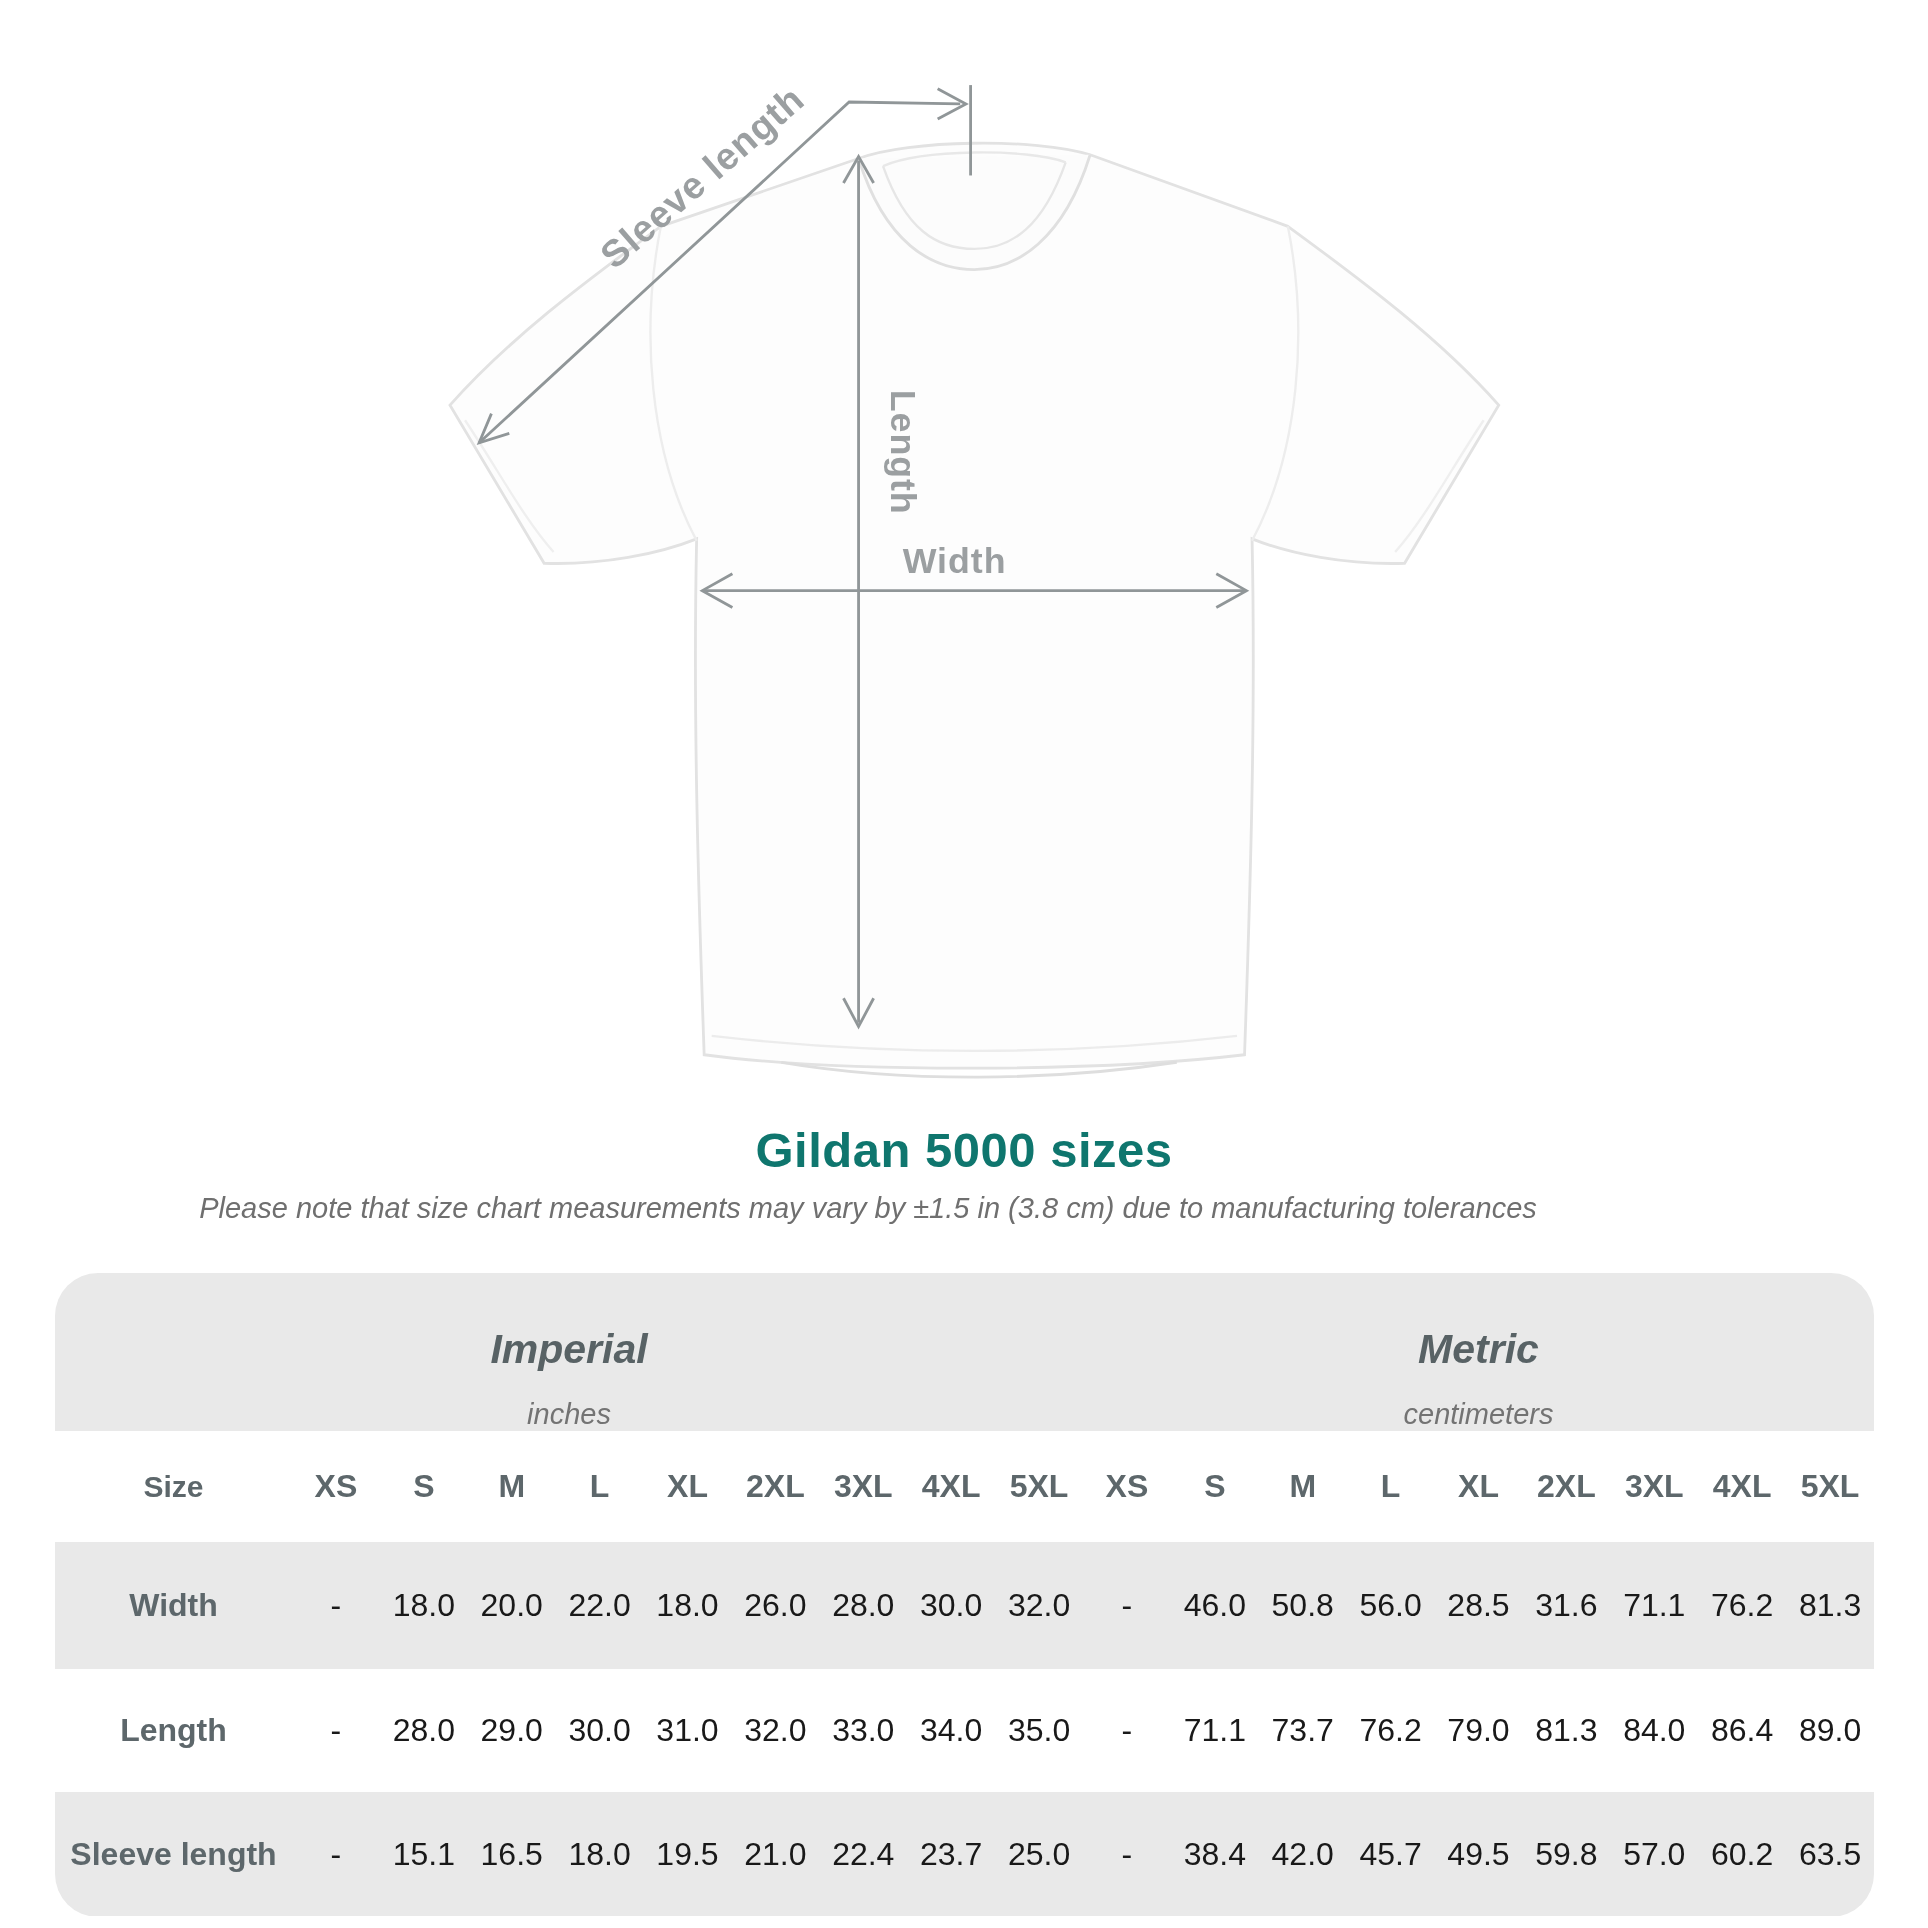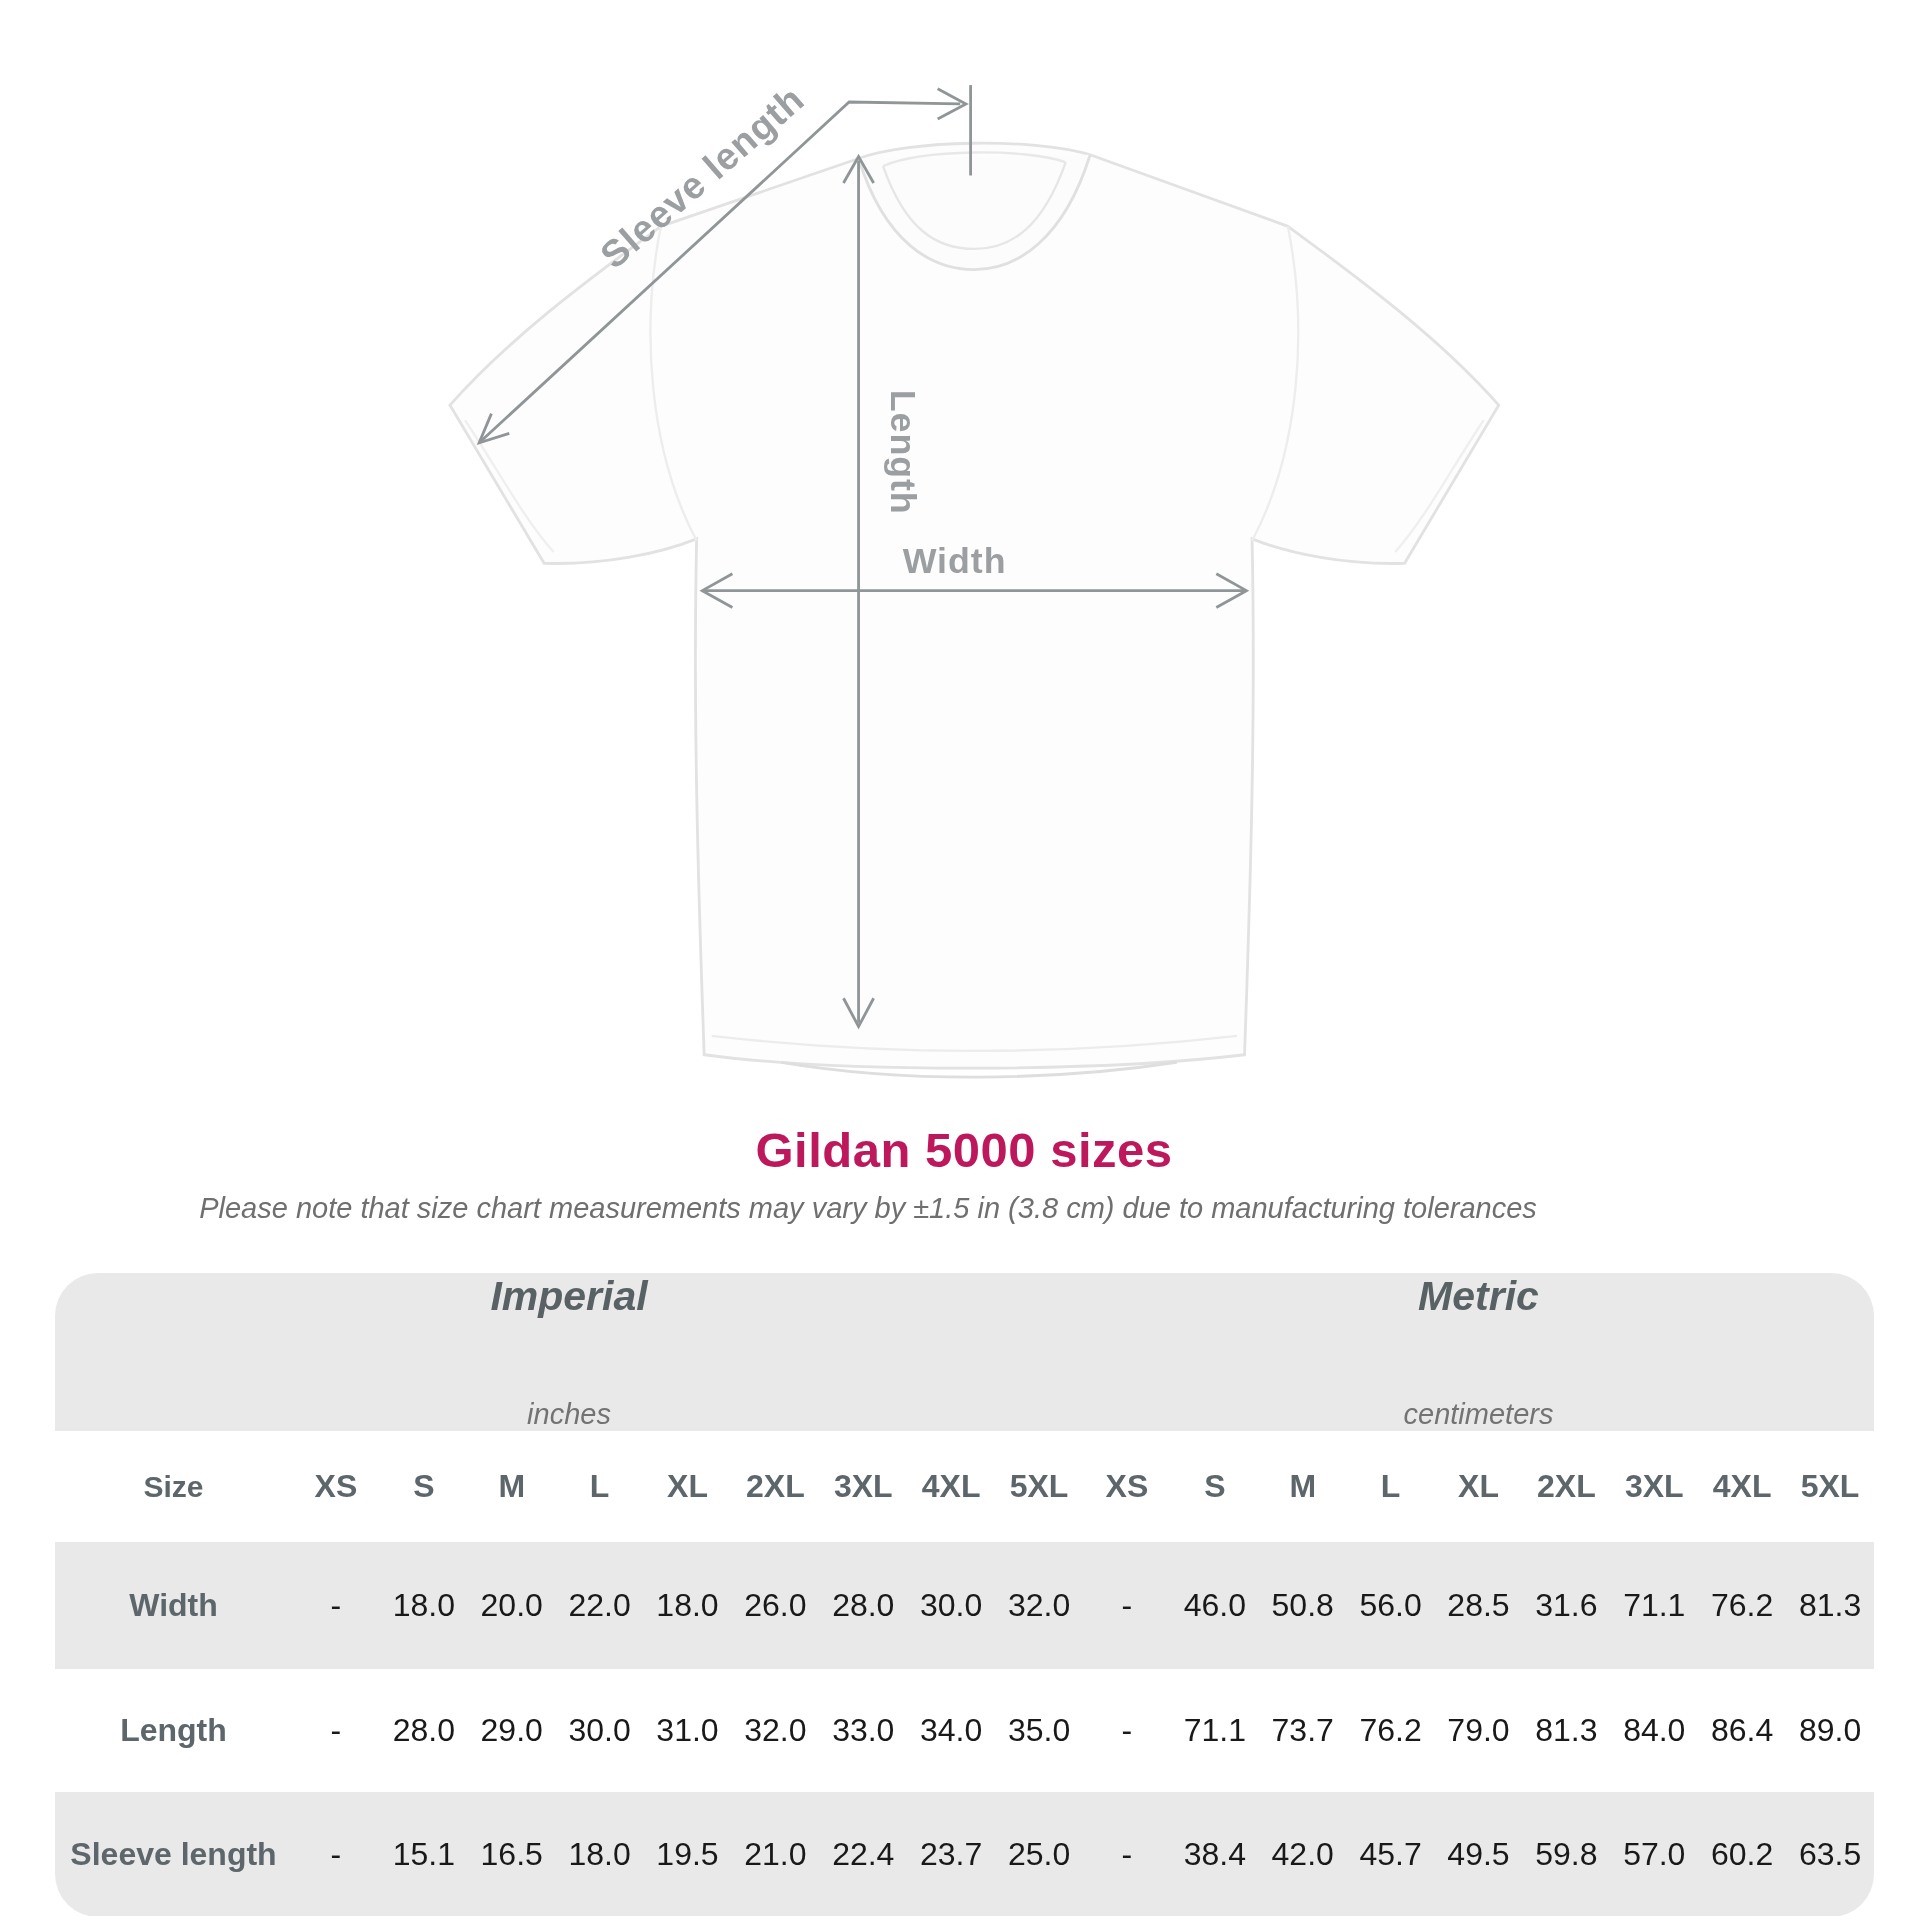--- a/index.html
+++ b/index.html
@@ -7,37 +7,37 @@
     position:relative;
     width:1928px;height:1928px;
     background:#ffffff;
     font-family:"Liberation Sans","DejaVu Sans",sans-serif;
     overflow:hidden;
   }
   .diagram-wrap{position:absolute;left:0;top:0;width:1928px;height:1121px;}
   .page-title{
     position:absolute;left:0;top:1122px;width:1928px;
     text-align:center;margin:0;
-    font-size:49px;font-weight:bold;color:#be185d;letter-spacing:0.5px;
+    font-size:49px;font-weight:bold;color:#0f766e;letter-spacing:0.5px;
   }
   .subtitle{
     position:absolute;left:0;top:1192px;width:1736px;
     text-align:center;margin:0;
     font-size:29px;font-style:italic;color:#6f6f6f;
   }
   .size-table{
     position:absolute;left:55px;top:1273px;width:1819px;height:644px;
     border-radius:43px;overflow:hidden;background:#ffffff;
     display:grid;
     grid-template-columns:237px repeat(18,1fr);
     grid-template-rows:158px 111px 127px 123px 124px;
   }
   .band{
     background:#e9e9e9;
-    display:flex;flex-direction:column;align-items:center;justify-content:space-between;gap:12px;
+    display:flex;flex-direction:column;align-items:center;justify-content:flex-end;gap:12px;
   }
   .band-imperial{grid-column:1 / span 10;}
   .band-metric{grid-column:11 / span 9;}
   .band-title{font-size:41px;font-weight:bold;font-style:italic;color:#586265;}
   .band-sub{font-size:29px;font-style:italic;color:#737373;margin-top:13px;}
   .c{
     display:flex;align-items:center;justify-content:center;
     font-size:32px;color:#191919;
   }
   .bg-white{background:#ffffff;}

